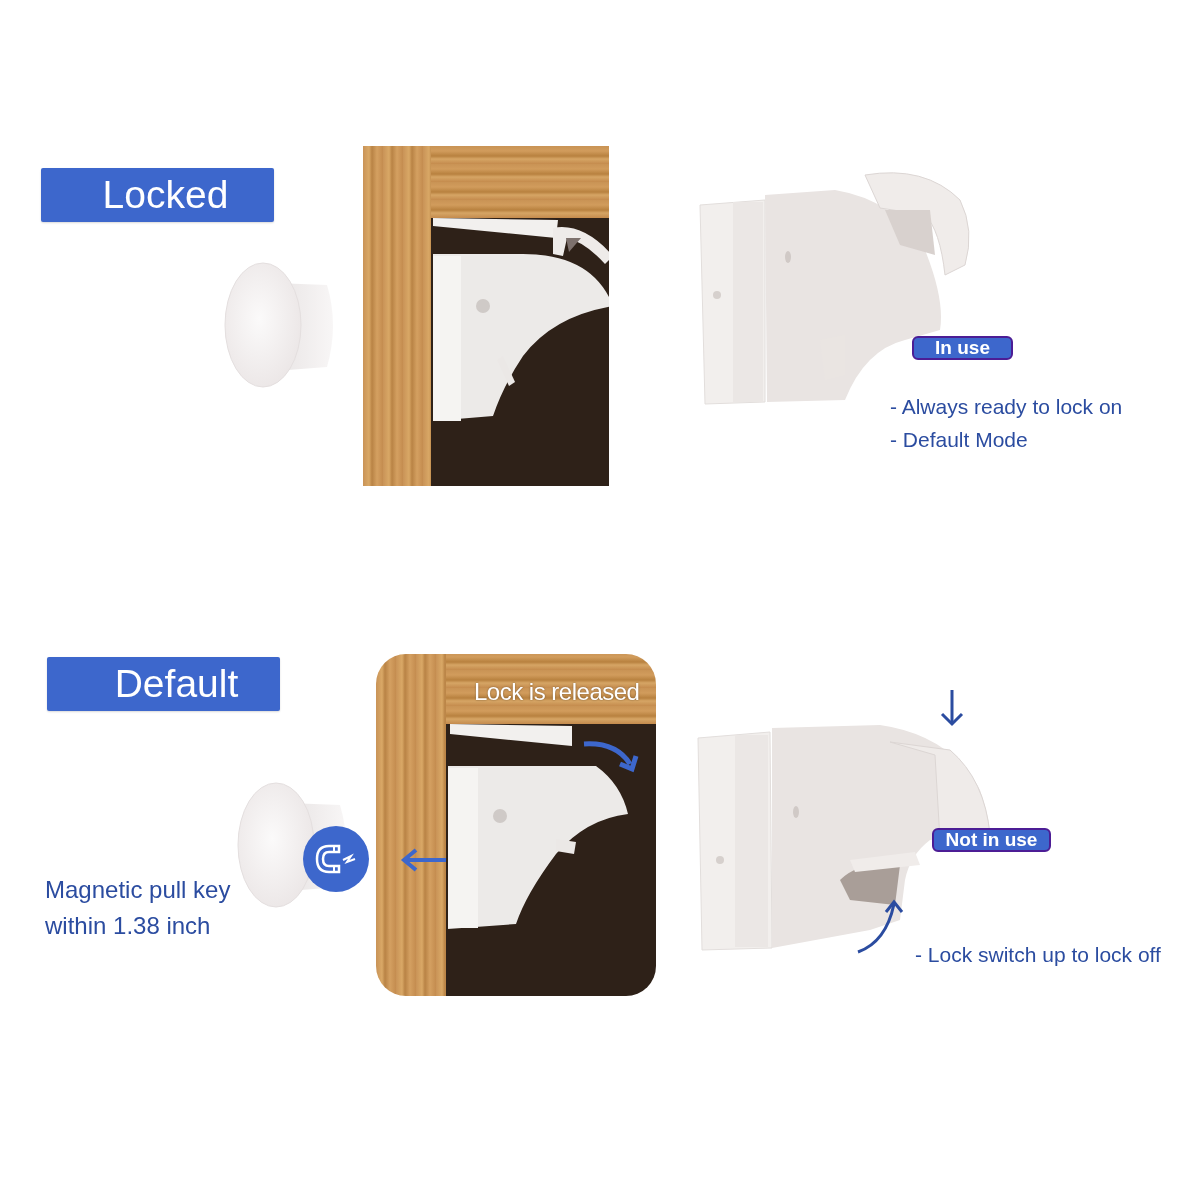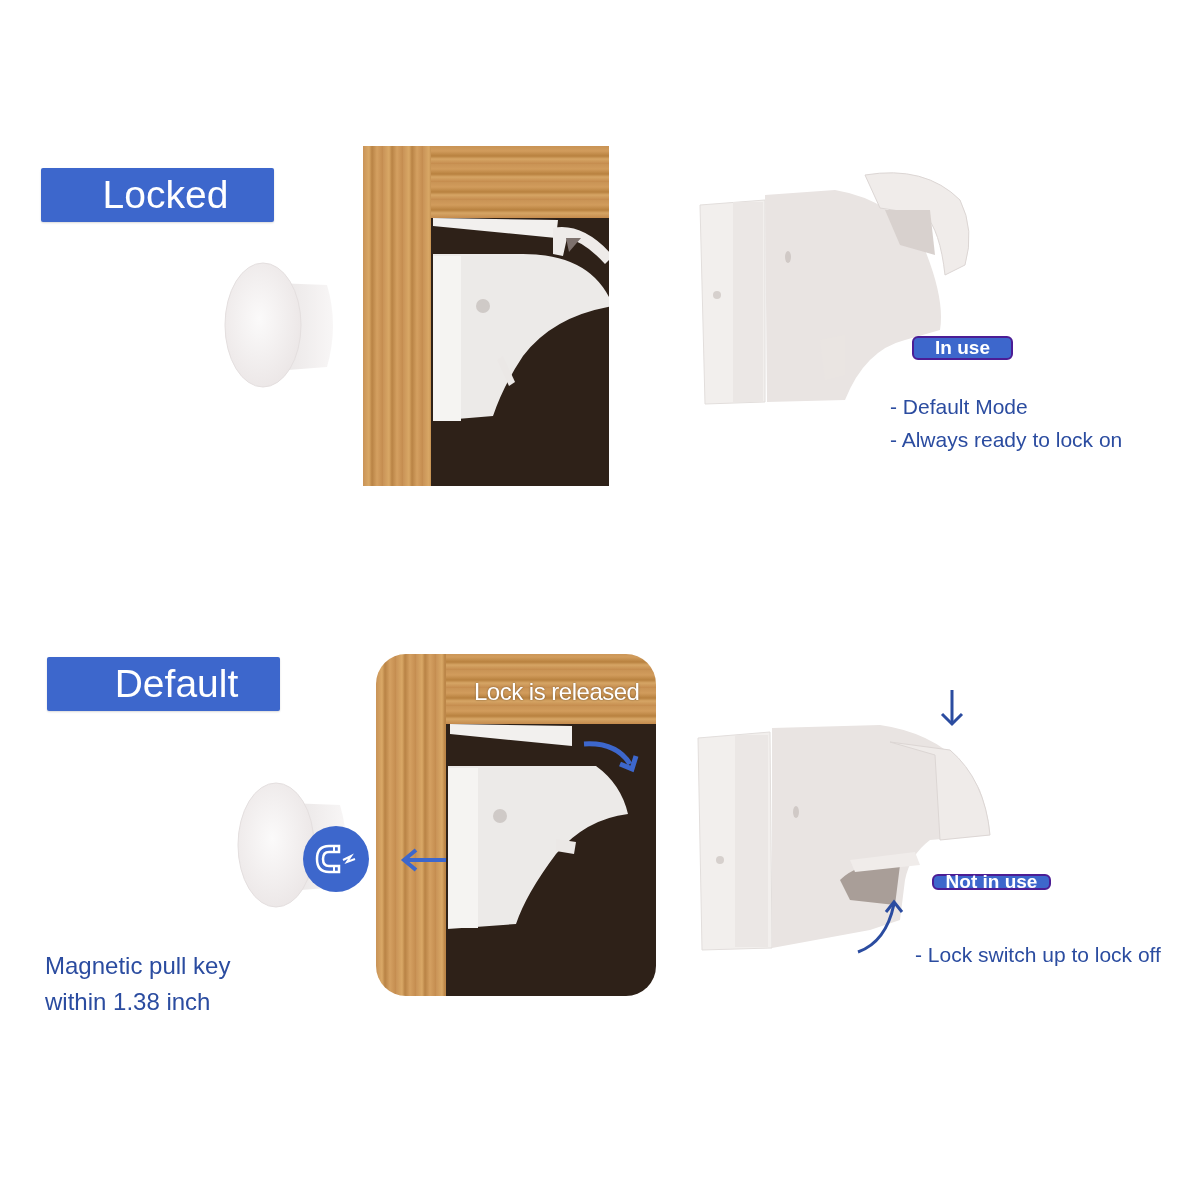--- a/index.html
+++ b/index.html
@@ -76,43 +76,43 @@
   <path d="M190 50 L235 50 L240 95 L205 85 Z" fill="#d8d1ce"></path>
   <path d="M125 180 L150 175 L150 215 L130 220 Z" fill="#eae5e2"></path>
   <circle cx="22" cy="135" r="4" fill="#d6d0cd"></circle>
   <ellipse cx="93" cy="97" rx="3" ry="6" fill="#d0c9c6"></ellipse>
 </svg>
 
 <div class="tag-pill" style="left:912px; top:336px; width:101px; height:24px;">
   <span>In use</span>
 </div>
 <div class="desc" style="left:890px; top:390px;">
+  <div>- Always ready to lock on</div>
   <div>- Default Mode</div>
-  <div>- Always ready to lock on</div>
 </div>
 
 <div class="state-pill" style="left:47px; top:657px; width:233px; height:54px;">
   <span style="margin-left:-10px;">Default</span>
 </div>
 
 <svg class="abs" style="left:228px; top:775px;" width="130" height="140" viewBox="0 0 130 140">
   <path d="M60 28 L112 30 Q124 70 112 112 L60 116 Z" fill="url(#keyside)"></path>
   <ellipse cx="48" cy="70" rx="38" ry="62" fill="url(#keyface)" stroke="#e4dfdf" stroke-width="1"></ellipse>
 </svg>
 
 <div class="abs" style="left:303px; top:826px; width:66px; height:66px; border-radius:50%; background:#3d67cc;">
   <svg width="66" height="66" viewBox="0 0 66 66">
     <path d="M36 20 L26 20 Q14 20 14 33 Q14 46 26 46 L36 46 L36 40 L26 40 Q20 40 20 33 Q20 26 26 26 L36 26 Z" fill="none" stroke="#ffffff" stroke-width="2.5"></path>
     <line x1="31" y1="20" x2="31" y2="26" stroke="#ffffff" stroke-width="2"></line>
     <line x1="31" y1="40" x2="31" y2="46" stroke="#ffffff" stroke-width="2"></line>
     <path d="M40 34 L48 30 L44 36 L52 33" fill="none" stroke="#ffffff" stroke-width="2"></path>
   </svg>
 </div>
 
-<div class="desc-big" style="left:45px; top:948px;">
+<div class="desc-big" style="left:45px; top:872px;">
   <div>Magnetic pull key</div>
   <div>within 1.38 inch</div>
 </div>
 
 <div class="abs" style="left:376px; top:654px; width:280px; height:342px; overflow:hidden;border-radius:30px;">
   <div class="abs wood-v" style="left:0; top:0; width:70px; height:342px;"></div>
   <div class="abs wood-h" style="left:70px; top:0; width:210px; height:70px;"></div>
   <div class="abs dark" style="left:70px; top:70px; width:210px; height:272px;"></div>
   <svg class="abs" style="left:0; top:0;" width="280" height="342" viewBox="0 0 280 342">
     <polygon points="74,70 196,72 196,92 74,80" fill="#f2f0ee"></polygon>
@@ -136,18 +136,18 @@
   <path d="M82 48 L190 45 Q260 55 290 110 Q300 140 300 155 L240 160 Q220 175 215 200 L210 240 L180 250 L82 268 Z" fill="#e9e4e2"></path>
   <path d="M200 62 L260 70 Q295 100 300 155 L250 160 L245 75 Z" fill="#efebe9" stroke="#dcd6d4"></path>
   <path d="M150 200 Q170 180 210 185 L205 225 L160 220 Z" fill="#a99e98"></path>
   <path d="M160 180 L225 172 L230 185 L165 192 Z" fill="#f0ecea"></path>
   <circle cx="30" cy="180" r="4" fill="#d6d0cd"></circle>
   <ellipse cx="106" cy="132" rx="3" ry="6" fill="#d0c9c6"></ellipse>
   <path d="M168 272 Q196 262 204 224" fill="none" stroke="#2b4ca0" stroke-width="3"></path>
   <path d="M196 232 L204 222 L212 232" fill="none" stroke="#2b4ca0" stroke-width="3"></path>
 </svg>
 
-<div class="tag-pill" style="left:932px; top:874px; width:119px; height:16px;">
+<div class="tag-pill" style="left:932px; top:828px; width:119px; height:24px;">
   <span>Not in use</span>
 </div>
 <div class="desc" style="left:915px; top:938px;">
   <div>- Lock switch up to lock off</div>
 </div>
 
 </body></html>

